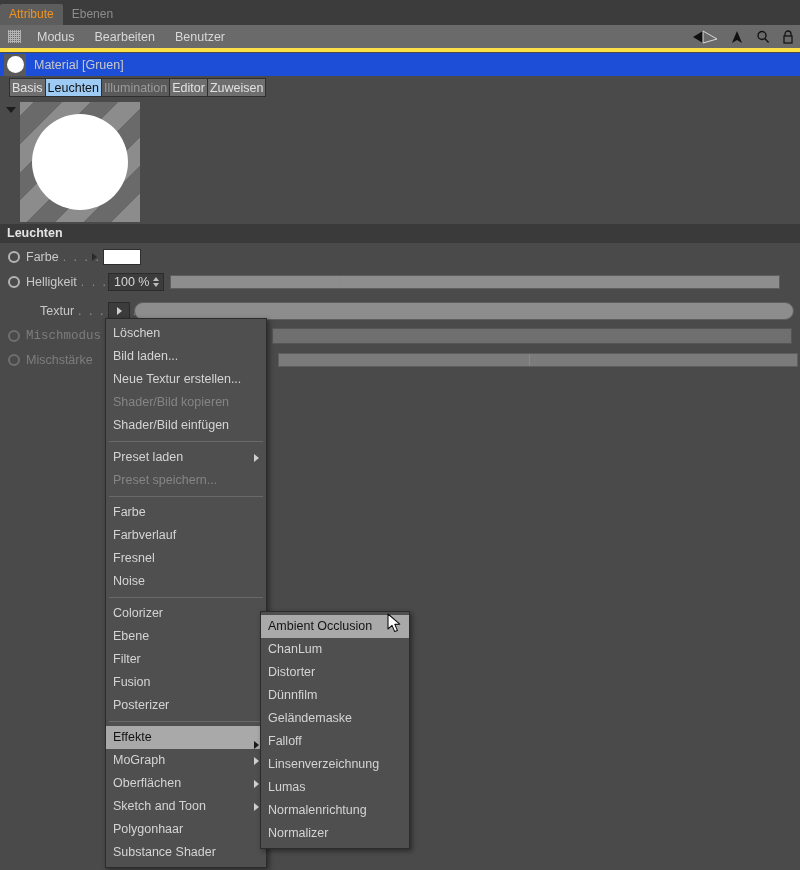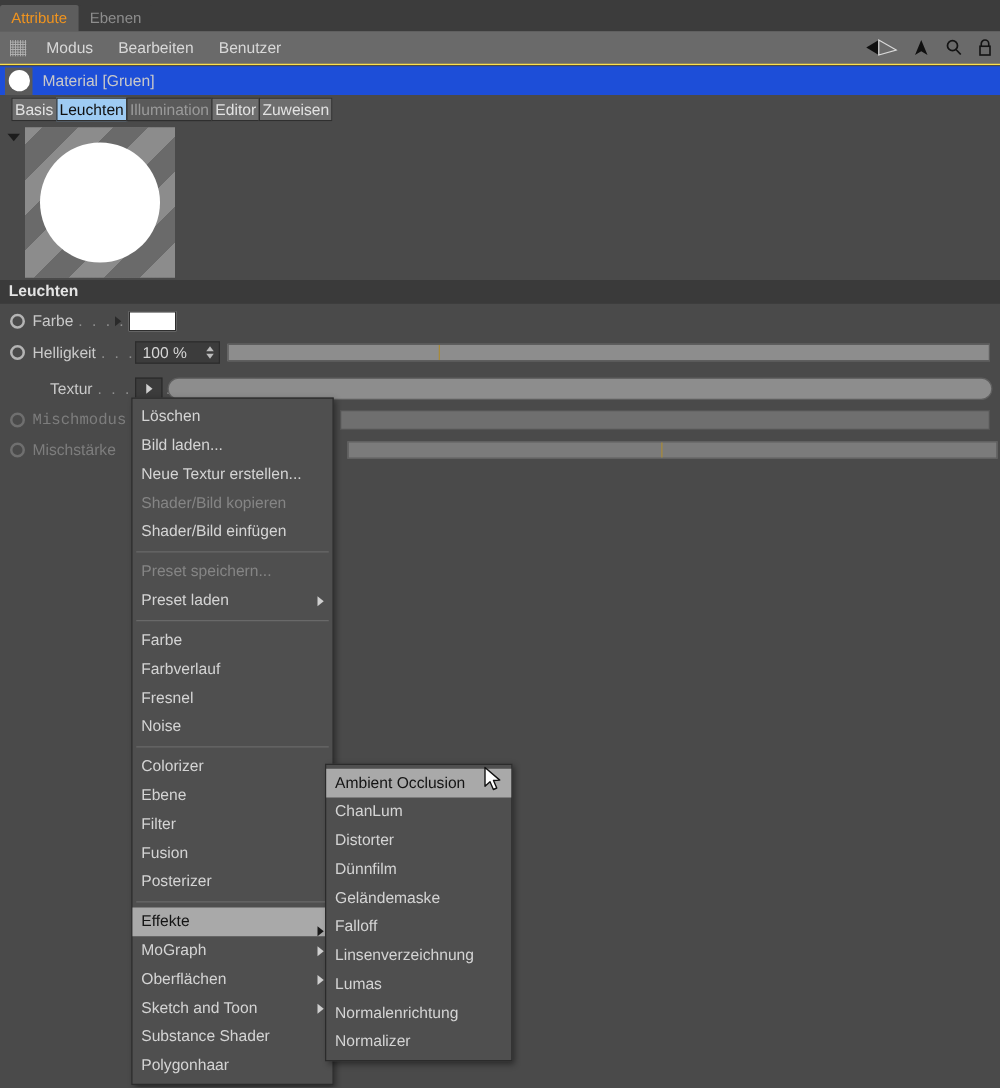--- a/index.html
+++ b/index.html
@@ -45,21 +45,21 @@
     background: #3c3c3c;
     color: #8d8d8d;
   }
 
   
   #menubar {
     position: absolute;
     left: 0; top: 25px;
     width: 800px; height: 27px;
     background: #6a6a6a;
-    border-bottom: 1px solid #fde047;
+    border-bottom: 4px solid #fde047;
     display: flex;
     align-items: center;
     box-sizing: border-box;
   }
   #grip {
     width: 13px; height: 13px;
     margin-left: 8px; margin-right: 6px;
     background-image:
       repeating-linear-gradient(0deg, #c0c0c0 0 1px, transparent 1px 2px),
       repeating-linear-gradient(90deg, #c0c0c0 0 1px, transparent 1px 2px);
@@ -232,21 +232,21 @@
   }
   .tri-right {
     width: 0; height: 0;
     border-top: 4px solid transparent;
     border-bottom: 4px solid transparent;
     border-left: 5px solid #2a2a2a;
     margin-right: 6px;
     flex: none;
   }
   .num-field {
-    width: 68px; height: 18px;
+    width: 56px; height: 18px;
     background: #3c3c3c;
     border: 1px solid #2c2c2c;
     color: #d6d6d6;
     font-size: 12.5px;
     line-height: 18px;
     padding-left: 5px;
     box-sizing: border-box;
     display: flex;
     align-items: center;
     justify-content: space-between;
@@ -506,26 +506,26 @@
   <div class="mi">
       <span>Neue Textur erstellen...</span>
     </div>
   <div class="mi disabled">
       <span>Shader/Bild kopieren</span>
     </div>
   <div class="mi">
       <span>Shader/Bild einfügen</span>
     </div>
   <div class="msep"></div>
+  <div class="mi">
+      <span>Preset laden</span>
+      <i class="submark"></i>
+    </div>
   <div class="mi disabled">
       <span>Preset speichern...</span>
-    </div>
-  <div class="mi">
-      <span>Preset laden</span>
-      <i class="submark"></i>
     </div>
   <div class="msep"></div>
   <div class="mi">
       <span>Farbe</span>
     </div>
   <div class="mi">
       <span>Farbverlauf</span>
     </div>
   <div class="mi">
       <span>Fresnel</span>
@@ -560,24 +560,24 @@
     </div>
   <div class="mi">
       <span>Oberflächen</span>
       <i class="submark"></i>
     </div>
   <div class="mi">
       <span>Sketch and Toon</span>
       <i class="submark"></i>
     </div>
   <div class="mi">
+      <span>Polygonhaar</span>
+    </div>
+  <div class="mi">
       <span>Substance Shader</span>
-    </div>
-  <div class="mi">
-      <span>Polygonhaar</span>
     </div>
 </div>
 
 <div id="submenu">
   <div class="mi hl">
       <span>Ambient Occlusion</span>
     </div>
   <div class="mi">
       <span>ChanLum</span>
     </div>

